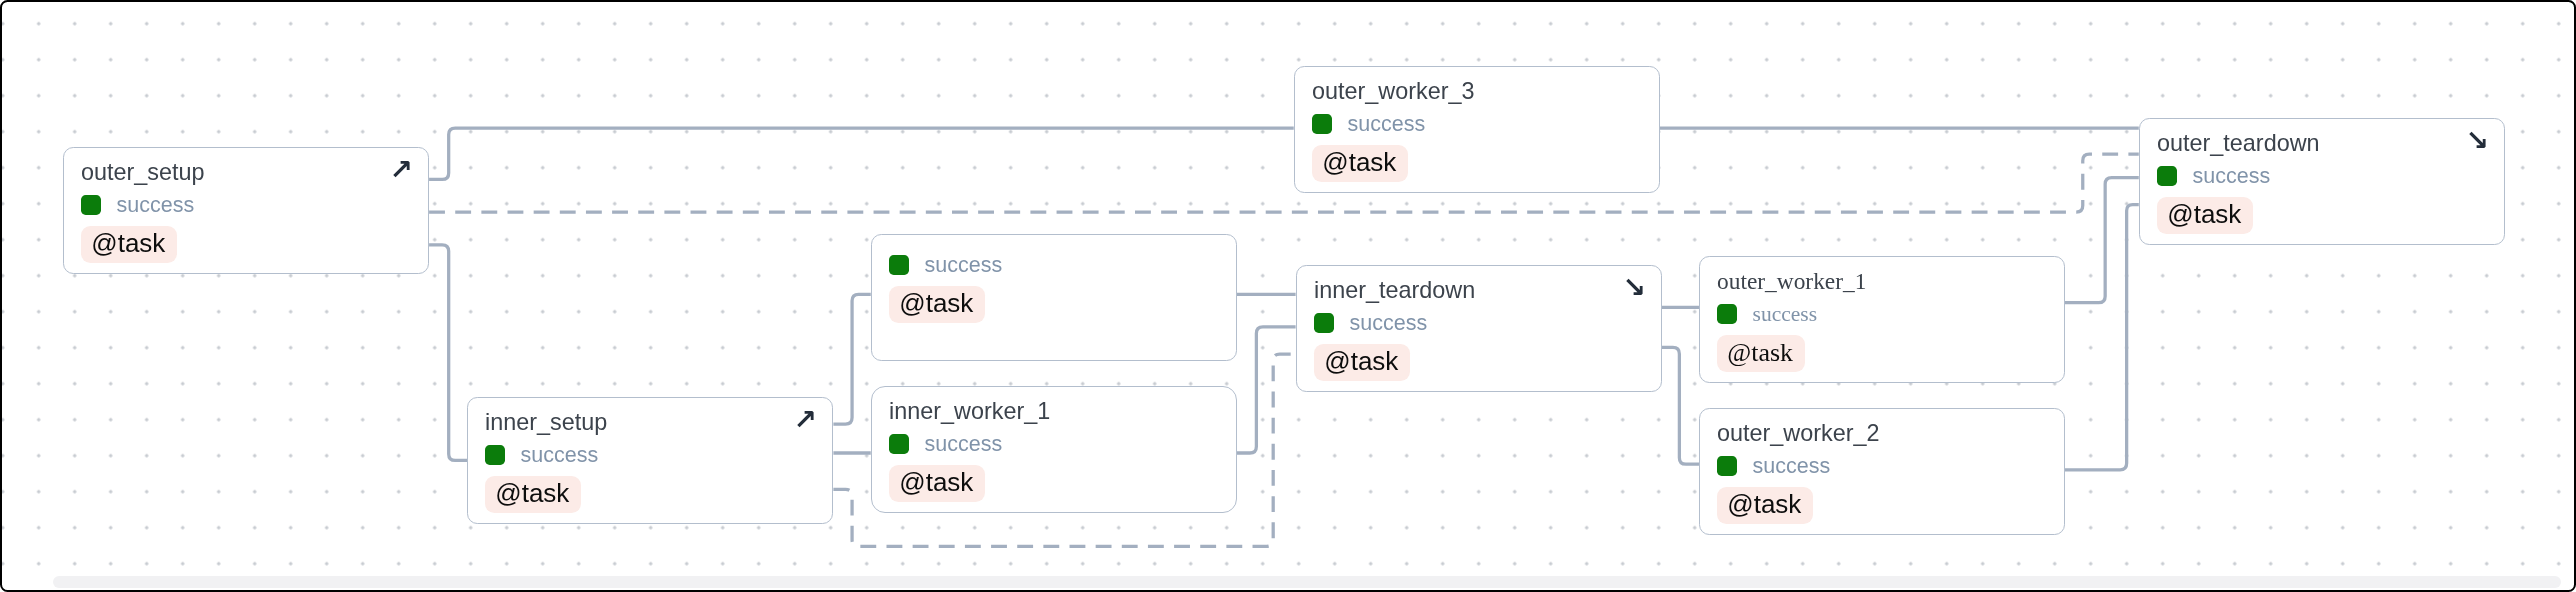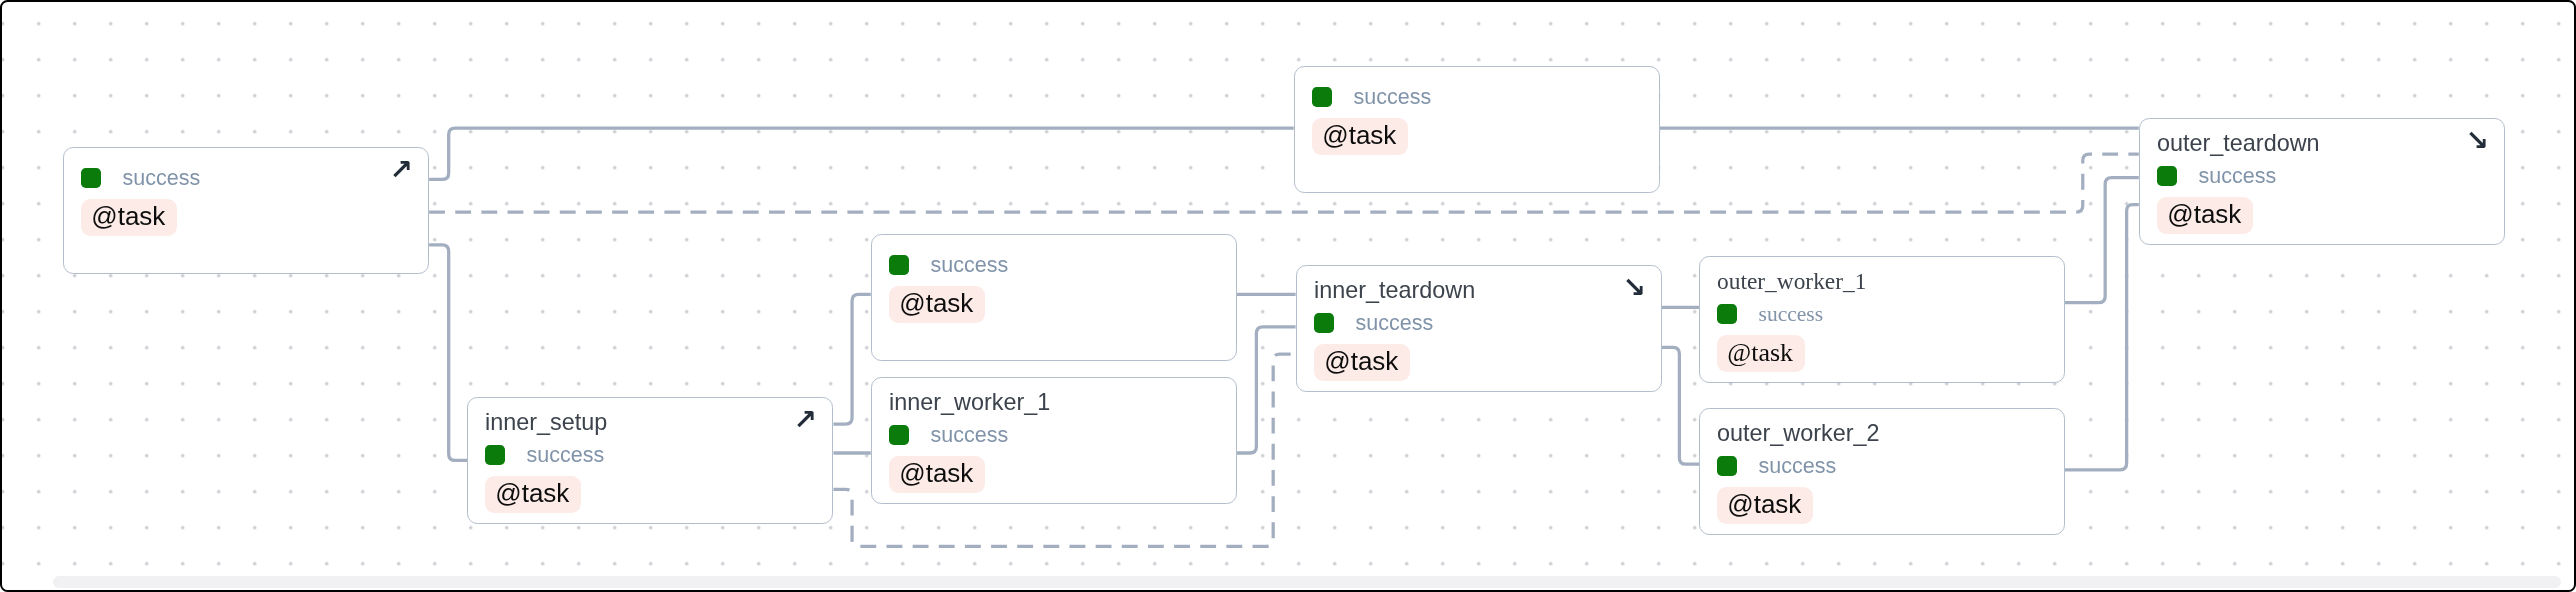--- a/index.html
+++ b/index.html
@@ -40,21 +40,21 @@
   }
   .node-title {
     font-size: 23.4px;
     color: #3c434c;
     line-height: 1.15;
     white-space: nowrap;
   }
   .state-row {
     display: flex;
     align-items: center;
-    gap: 22px;
+    gap: 16px;
     margin-top: 6.5px;
   }
   .state-square {
     width: 19.6px;
     height: 19.6px;
     border-radius: 4.7px;
     flex: 0 0 auto;
   }
   .state-label {
     font-size: 21.5px;
@@ -105,28 +105,30 @@
         <path d="M 890 522 L 903 522 Q 910 522 910 529 L 910 576 Q 910 583 917 583 L 1354 583 Q 1361 583 1361 576 L 1361 384 Q 1361 377 1368 377 L 1385 377" class="edge dashed"></path>
         <path d="M 1322 313 L 1385 313" class="edge"></path>
         <path d="M 1322 483 L 1336 483 Q 1343 483 1343 476 L 1343 355 Q 1343 348 1350 348 L 1385 348" class="edge"></path>
         <path d="M 1777 327 L 1817 327" class="edge"></path>
         <path d="M 1777 370 L 1789 370 Q 1796 370 1796 377 L 1796 488 Q 1796 495 1803 495 L 1817 495" class="edge"></path>
         <path d="M 2209 322 L 2245 322 Q 2252 322 2252 315 L 2252 195 Q 2252 188 2259 188 L 2288 188" class="edge"></path>
         <path d="M 2209 501 L 2268 501 Q 2275 501 2275 494 L 2275 223.5 Q 2275 217 2281.5 217 L 2288 217" class="edge"></path>
       </svg>
     <div id="node-layer">
         <div class="node" style="left: 61px; top: 145px;">
+    <div class="node-title">outer_setup</div>
     <div class="state-row">
       <span class="state-square" style="background: rgb(11, 124, 11);"></span>
       <span class="state-label">success</span>
     </div>
     <span class="decorator-badge">@task</span>
     <span class="corner-icon">↗</span>
   </div>
         <div class="node" style="left: 1292px; top: 64px;">
+    <div class="node-title">outer_worker_3</div>
     <div class="state-row">
       <span class="state-square" style="background: rgb(11, 124, 11);"></span>
       <span class="state-label">success</span>
     </div>
     <span class="decorator-badge">@task</span>
     
   </div>
         <div class="node" style="left: 465px; top: 395px;">
     <div class="node-title">inner_setup</div>
     <div class="state-row">
@@ -137,21 +139,21 @@
     <span class="corner-icon">↗</span>
   </div>
         <div class="node" style="left: 869px; top: 232px;">
     <div class="state-row">
       <span class="state-square" style="background: rgb(11, 124, 11);"></span>
       <span class="state-label">success</span>
     </div>
     <span class="decorator-badge">@task</span>
     
   </div>
-        <div class="node" style="left: 869px; top: 375px;">
+        <div class="node" style="left: 869px; top: 384px; border-radius: 14px;">
     <div class="node-title">inner_worker_1</div>
     <div class="state-row">
       <span class="state-square" style="background: rgb(11, 124, 11);"></span>
       <span class="state-label">success</span>
     </div>
     <span class="decorator-badge">@task</span>
     
   </div>
         <div class="node" style="left: 1294px; top: 263px;">
     <div class="node-title">inner_teardown</div>

